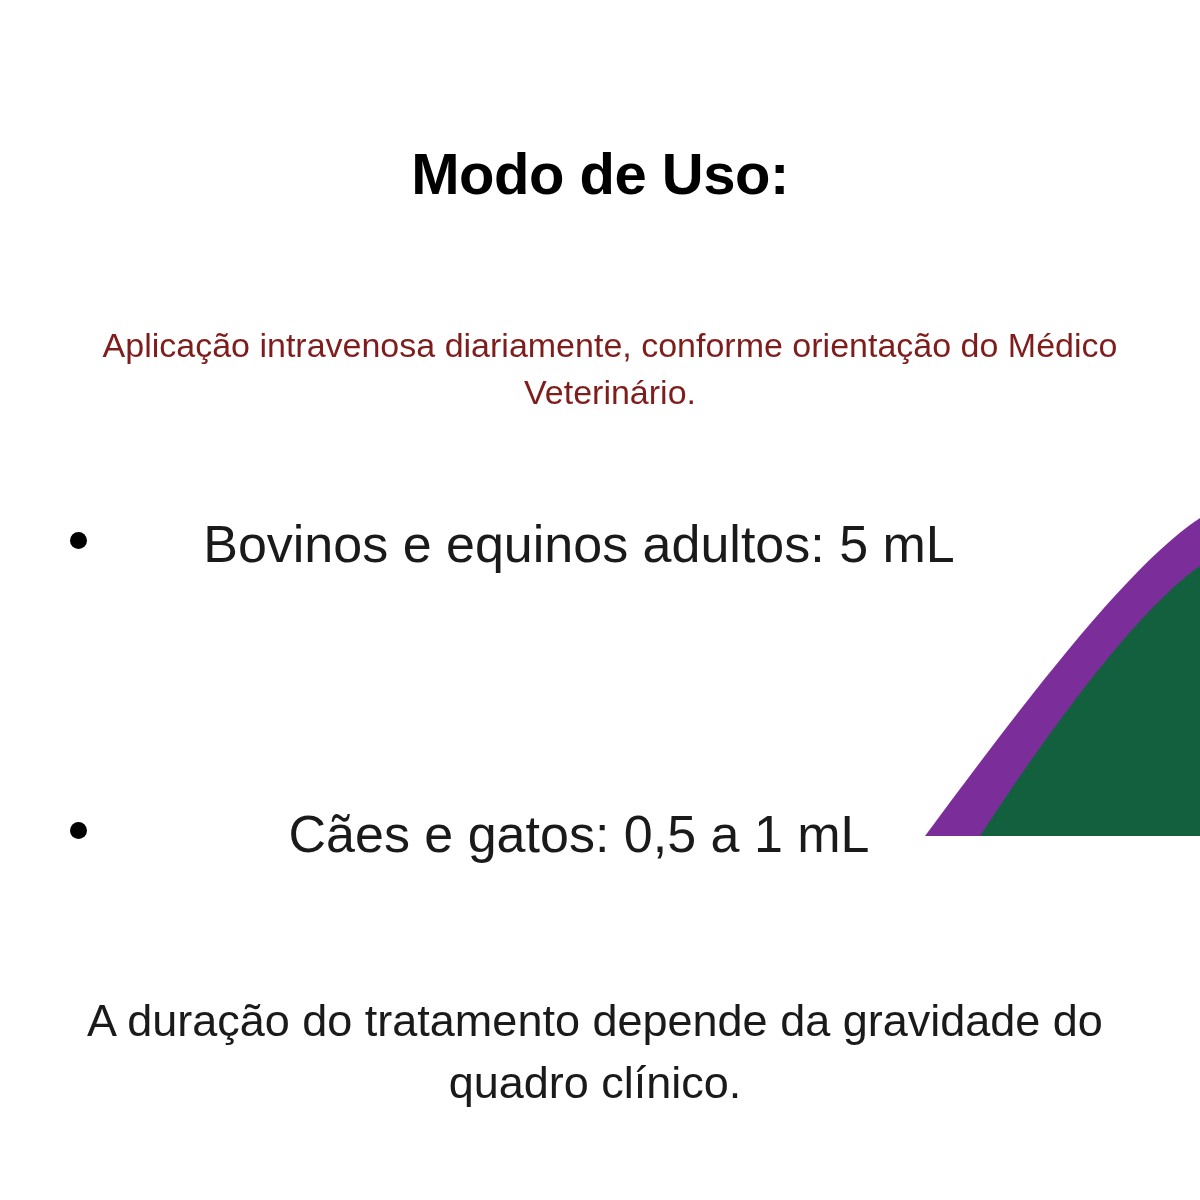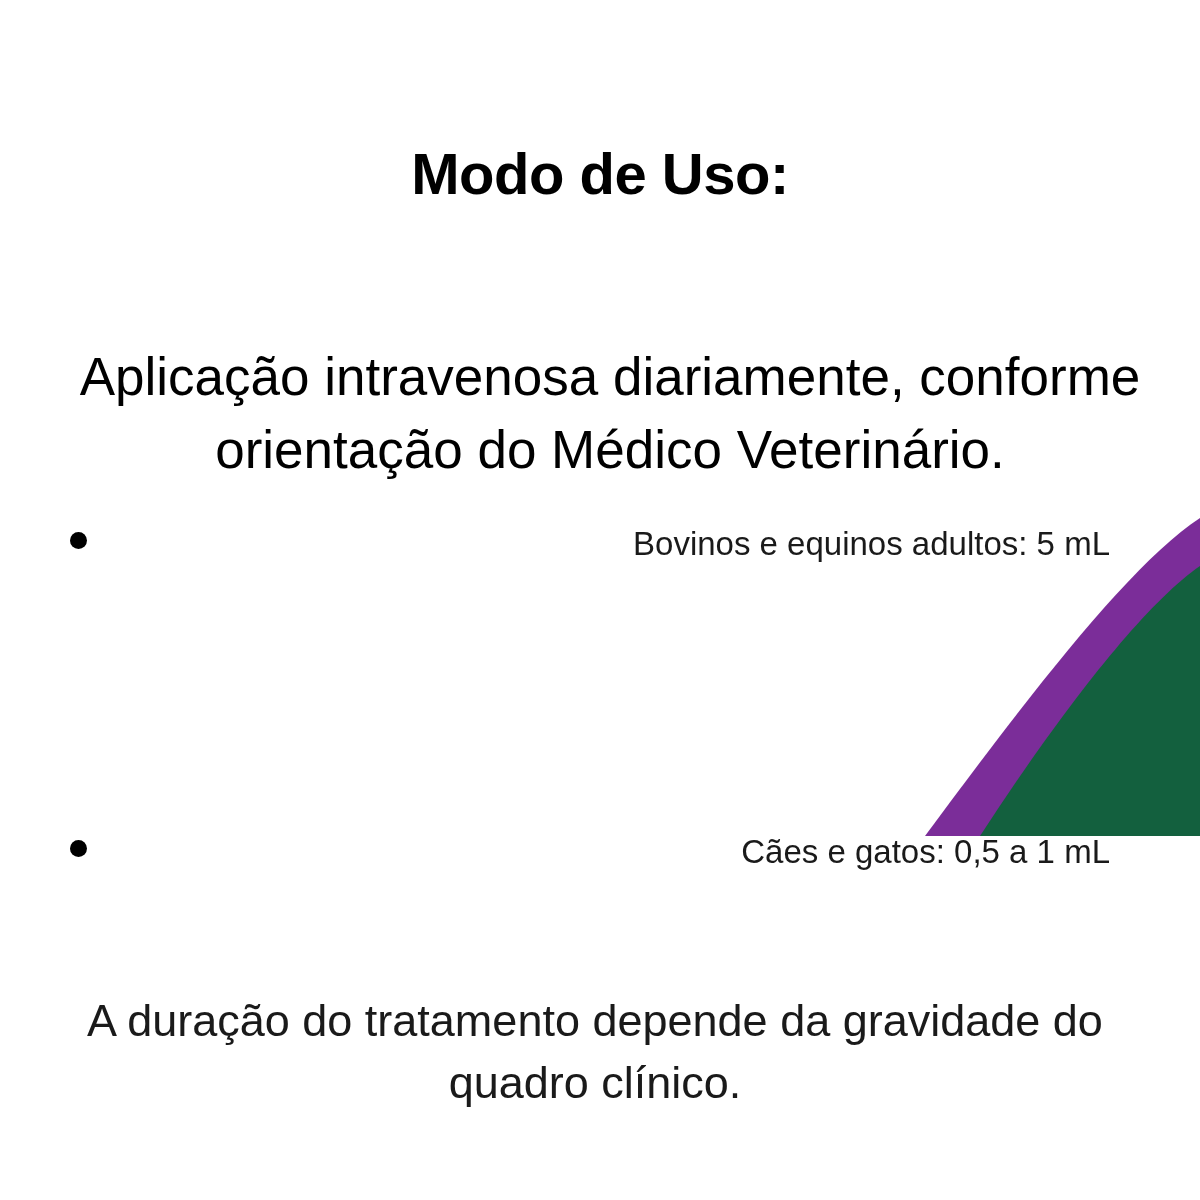--- a/index.html
+++ b/index.html
@@ -63,23 +63,23 @@
     letter-spacing: -0.5px;
     color: #000000;
   }
 
   #intro-paragraph {
     position: absolute;
     left: 40px;
     right: 20px;
     top: 288px;
     text-align: center;
-    font-size: 53px;
+    font-size: 34px;
     line-height: 1.37;
-    color: #000000;
+    color: #7f1d1d;
     font-weight: 400;
   }
 
   .bullet-row {
     position: absolute;
     left: 30px;
     right: 30px;
     height: 64px;
     display: block;
   }
@@ -87,32 +87,32 @@
     position: absolute;
     left: 40px;
     top: 20px;
     width: 17px;
     height: 17px;
     border-radius: 50%;
     background: #000000;
   }
   .bullet-text {
     display: block;
-    text-align: right;
-    font-size: 33px;
+    text-align: center;
+    font-size: 52px;
     line-height: 64px;
     color: #1a1a1a;
     padding-left: 18px;
     padding-right: 60px;
     white-space: nowrap;
   }
 
   #bullet-row-1 { top: 512px; }
   #bullet-row-2 { top: 657px; }
-  #bullet-row-3 { top: 820px; }
+  #bullet-row-3 { top: 802px; }
 
   #closing-paragraph {
     position: absolute;
     left: 60px;
     right: 70px;
     top: 945px;
     text-align: center;
     font-size: 45px;
     line-height: 1.37;
     color: #1a1a1a;

